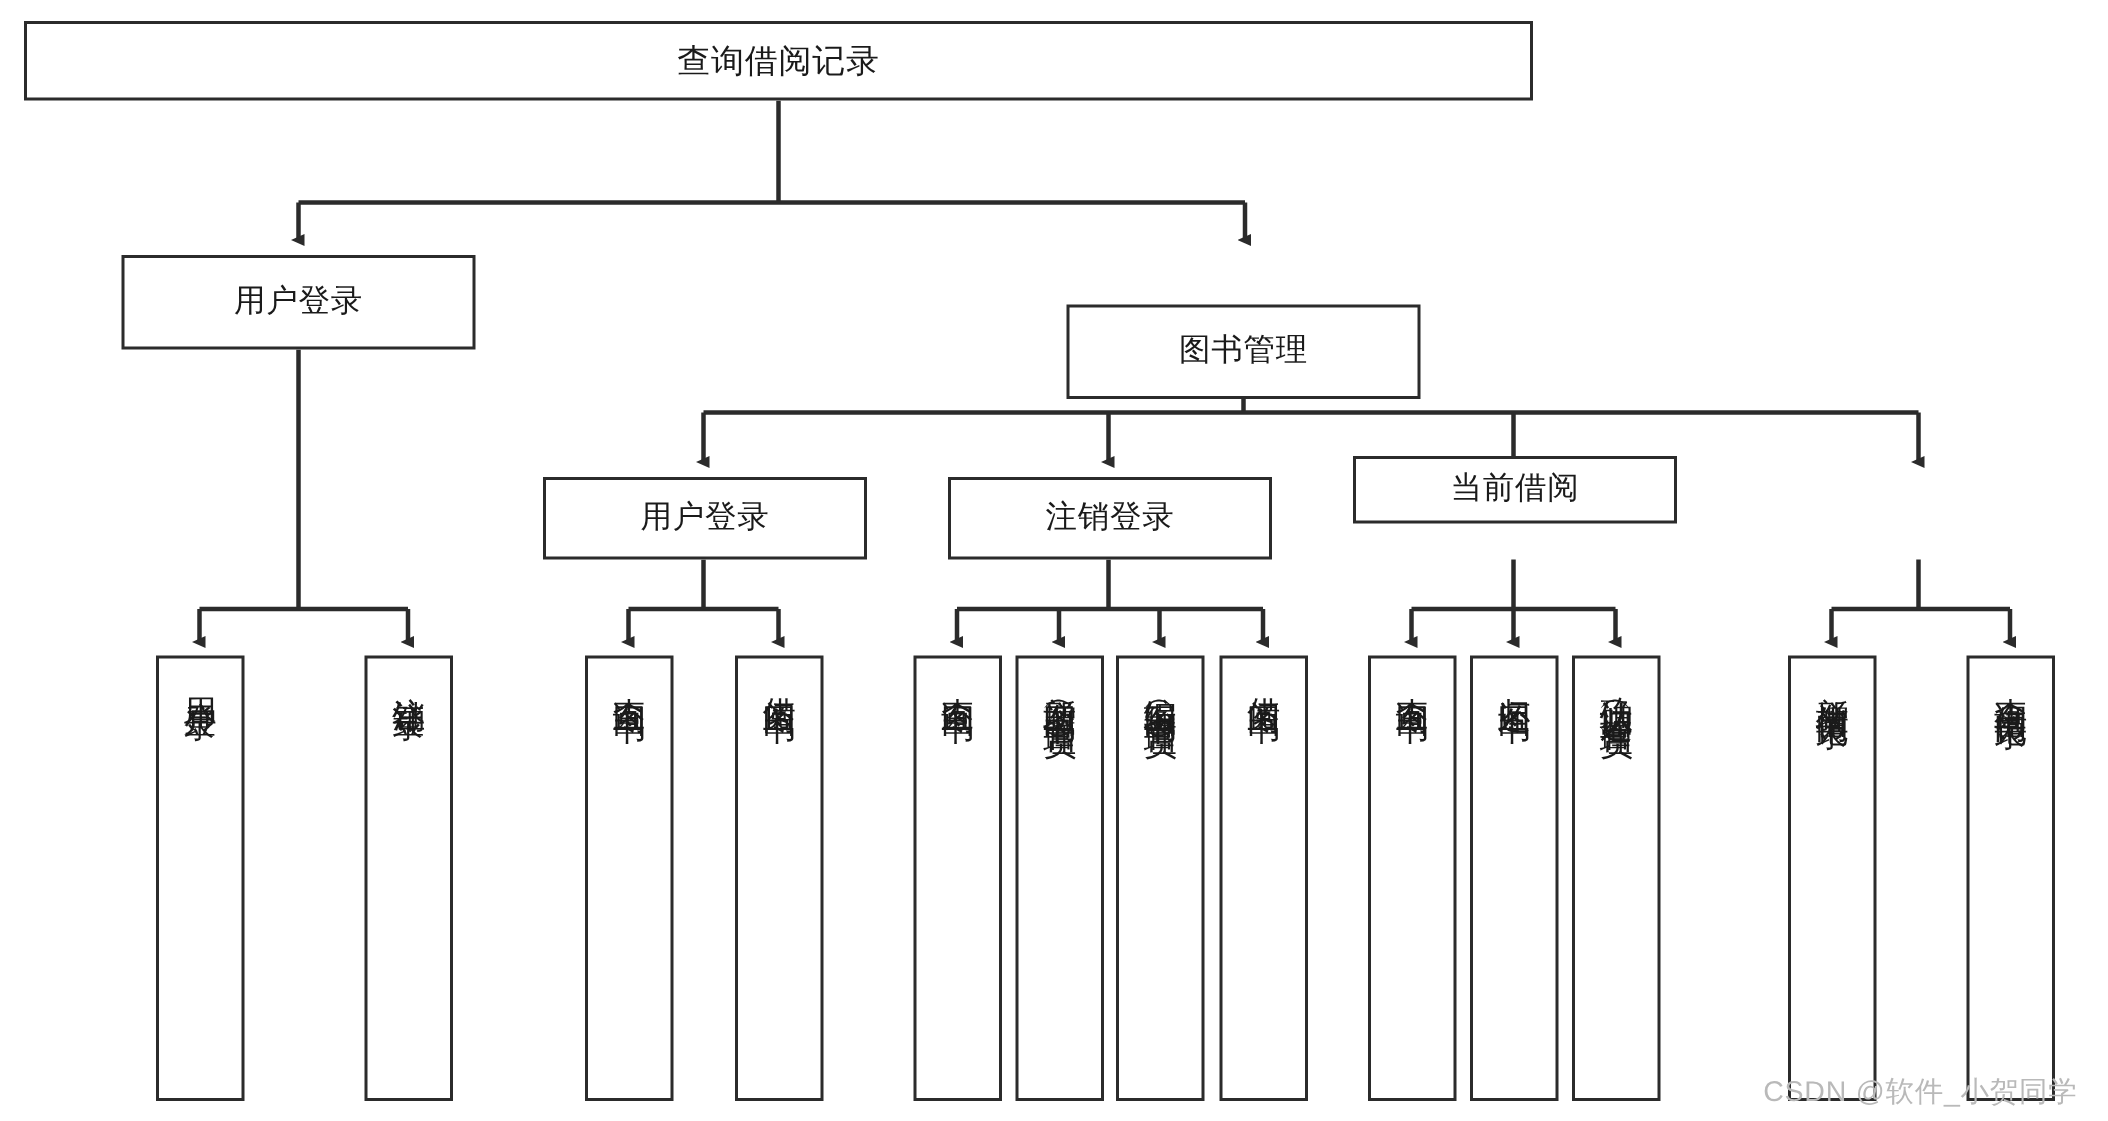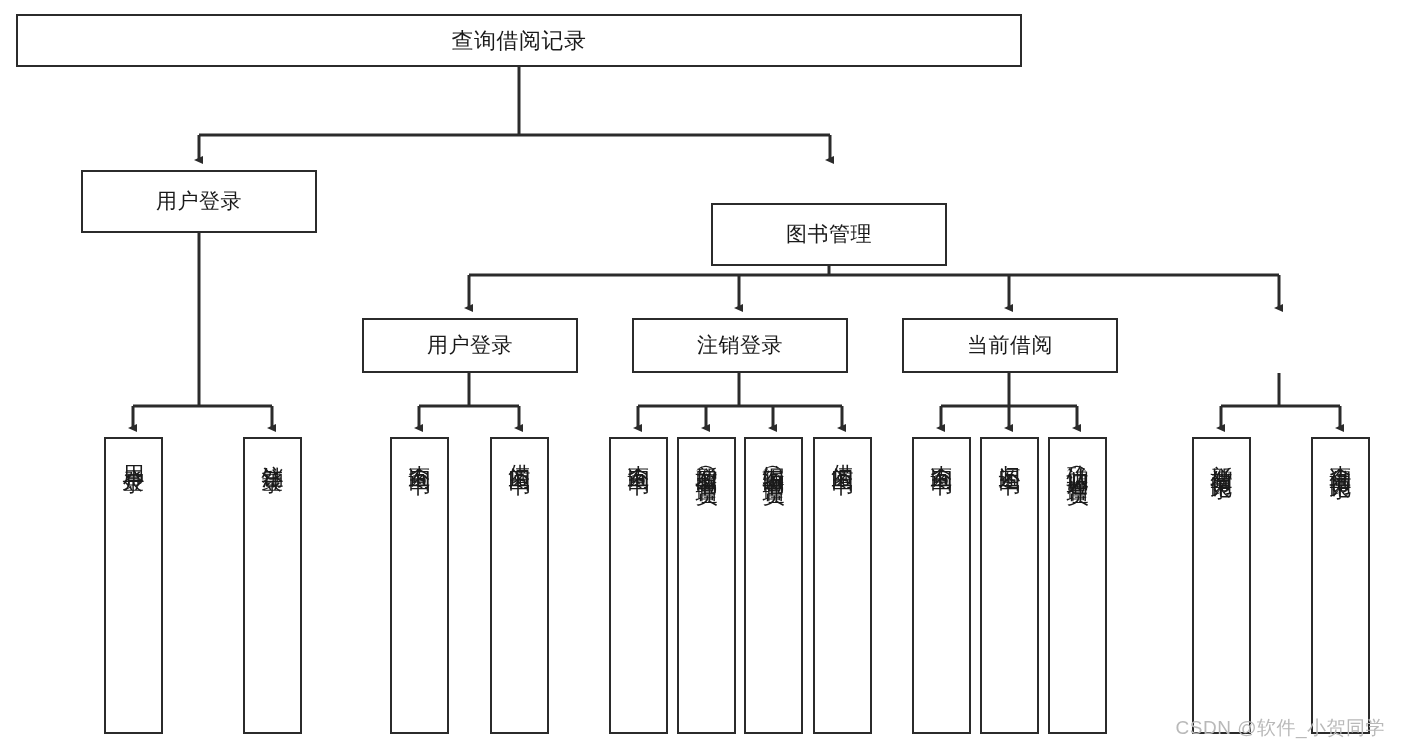--- a/index.html
+++ b/index.html
@@ -141,21 +141,21 @@
   </div>
 
   <div class="node h-node" style="left:362px; top:318px; width:216px; height:55px;">
     <span class="node-label">用户登录</span>
   </div>
 
   <div class="node h-node" style="left:632px; top:318px; width:216px; height:55px;">
     <span class="node-label">注销登录</span>
   </div>
 
-  <div class="node h-node" style="left:902px; top:318px; width:216px; height:55px;">
+  <div class="node h-node" style="left:902px; top:304px; width:216px; height:45px;">
     <span class="node-label">当前借阅</span>
   </div>
 
 
   <div class="node v-node" style="left:104px; top:437px; width:59px; height:297px;">
     <span class="node-label">用户登录</span>
   </div>
 
   <div class="node v-node" style="left:243px; top:437px; width:59px; height:297px;">
     <span class="node-label">注销登录</span>

